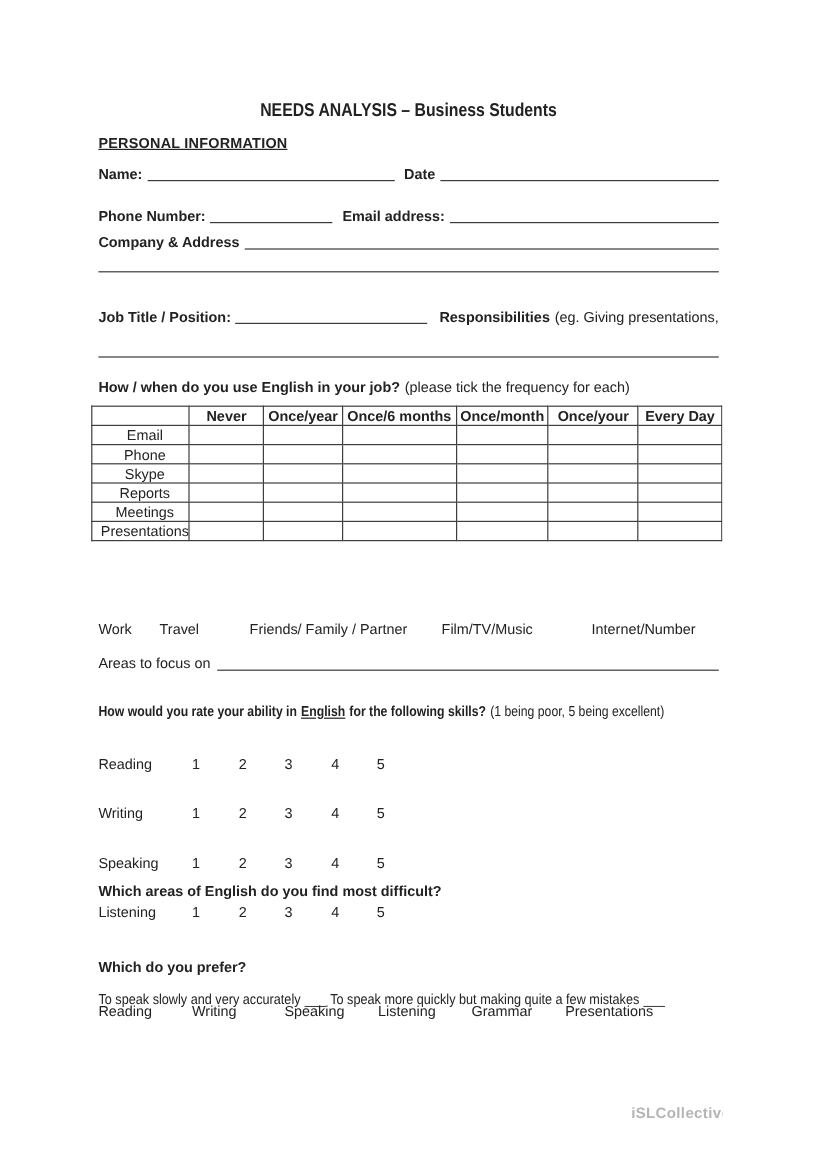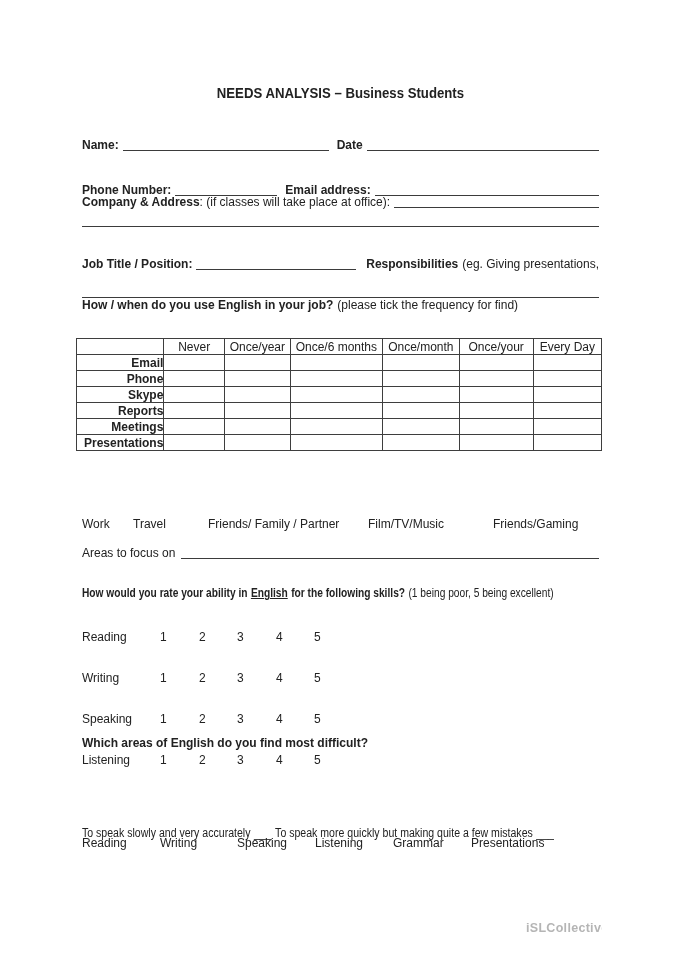--- a/index.html
+++ b/index.html
@@ -18,69 +18,71 @@
   .opt { position:absolute; top:0; }
   .cx85 { transform:scaleX(0.85); transform-origin:0 50%; }
   .cx88 { transform:scaleX(0.88); transform-origin:0 50%; }
   .title-row { position:absolute; left:82px; width:517px; text-align:center; }
   .title-inner { display:inline-block; font-weight:bold; font-size:15.5px; transform:scaleX(0.85); white-space:nowrap; }
   .pi-heading { font-weight:bold; text-decoration:underline; letter-spacing:0.2px; }
   .u { text-decoration:underline; }
   .gap4 { margin-left:4px; } .gap6 { margin-left:6px; } .gap8 { margin-left:8px; }
   table.freq { position:absolute; left:76px; top:338px; border-collapse:collapse; table-layout:fixed; }
   table.freq th, table.freq td { border:1px solid #3e3e3e; height:15px; padding:0; font-size:12px; }
-  table.freq th { font-weight:normal; overflow:hidden; }
-  table.freq td.lblcell { text-align:right; padding-left:7px; overflow:hidden;font-weight:bold; }
+  table.freq th { font-weight:bold; overflow:hidden; }
+  table.freq td.lblcell { text-align:center; padding-left:7px; overflow:hidden; }
   .watermark { position:absolute; left:526px; top:921px; font-weight:bold; font-size:12.5px;
                color:#b5b5b5; letter-spacing:0.3px; white-space:nowrap; }
   .dot { position:absolute; border-radius:50%; background:#a2a2a2; }
 </style>
 </head>
 <body>
 
 <div class="page">
 
   <div class="title-row" style="top:84px">
     <span class="title-inner">NEEDS ANALYSIS – Business Students</span>
   </div>
 
+  <div class="abs" style="top:112px">
+    <span class="pi-heading">PERSONAL INFORMATION</span>
+  </div>
 
   <div class="abs frow" style="top:138px">
     <span class="b">Name:</span>
     <span class="fillw gap4" style="width:206px"></span>
     <span class="b gap8">Date</span>
     <span class="fill gap4"></span>
   </div>
 
-  <div class="abs frow" style="top:183px">
+  <div class="abs frow" style="top:173px">
     <span class="b">Phone Number:</span>
     <span class="fillw gap4" style="width:102px"></span>
     <span class="b gap8">Email address:</span>
     <span class="fill gap4"></span>
   </div>
 
   <div class="abs frow" style="top:195px">
     <span class="b">Company &amp; Address</span>
-    <span>: (if classes will take place at office):</span>
     <span class="fill gap4"></span>
   </div>
   <div class="hline" style="top:226px"></div>
 
   <div class="abs frow" style="top:257px">
     <span class="b">Job Title / Position:</span>
     <span class="fill gap4" style="margin-right:10px"></span>
     <span class="b">Responsibilities</span>
     <span class="gap4">(eg. Giving presentations,</span>
   </div>
 
   <div class="hline" style="top:297px"></div>
 
-  <div class="abs frow" style="top:298px">
+  <div class="abs frow" style="top:316px">
     <span class="b">How / when do you use English in your job?</span>
-    <span class="gap4">(please tick the frequency for find)</span>
+    <span class="gap4">(please tick the frequency for each)</span>
   </div>
 
   <table class="freq">
     <colgroup>
       <col style="width:78px">
         <col style="width:62px">
         <col style="width:66px">
       <col style="width:95px">
         <col style="width:77px">
         <col style="width:75px">
@@ -154,21 +156,21 @@
       </tr>
     </tbody>
   </table>
 
 
   <div class="abs rel" style="top:517px">
     <span class="opt" style="left:0">Work</span>
     <span class="opt" style="left:51px">Travel</span>
     <span class="opt" style="left:126px">Friends/ Family / Partner</span>
     <span class="opt" style="left:286px">Film/TV/Music</span>
-    <span class="opt" style="left:411px">Friends/Gaming</span>
+    <span class="opt" style="left:411px">Internet/Number</span>
   </div>
 
   <div class="abs frow" style="top:546px">
     <span>Areas to focus on</span>
     <span class="fill gap6"></span>
   </div>
 
   <div class="abs frow cx85" style="top:586px">
     <span class="b">How would you rate your ability in</span>
     <span class="b u gap4">English</span>
@@ -214,20 +216,23 @@
   </div>
   <div class="abs rel" style="top:761px">
     <span class="opt" style="left:0">Reading</span>
     <span class="opt" style="left:78px">Writing</span>
     <span class="opt" style="left:155px">Speaking</span>
     <span class="opt" style="left:233px">Listening</span>
     <span class="opt" style="left:311px">Grammar</span>
     <span class="opt" style="left:389px">Presentations</span>
   </div>
 
+  <div class="abs frow" style="top:799px">
+    <span class="b">Which do you prefer?</span>
+  </div>
   <div class="abs frow cx88" style="top:826px">
     <span>To speak slowly and very accurately</span>
     <span class="gap4">___</span>
     <span class="gap4">To speak more quickly but making quite a few mistakes</span>
     <span class="gap4">___</span>
   </div>
 
   <div class="watermark">iSLCollective.com</div>
   <div class="dot" style="left:678px; top:927px; width:4px; height:4px;"></div>
   <div class="dot" style="left:619px; top:962px; width:3px; height:3px; background:#c4c4c4;"></div>

